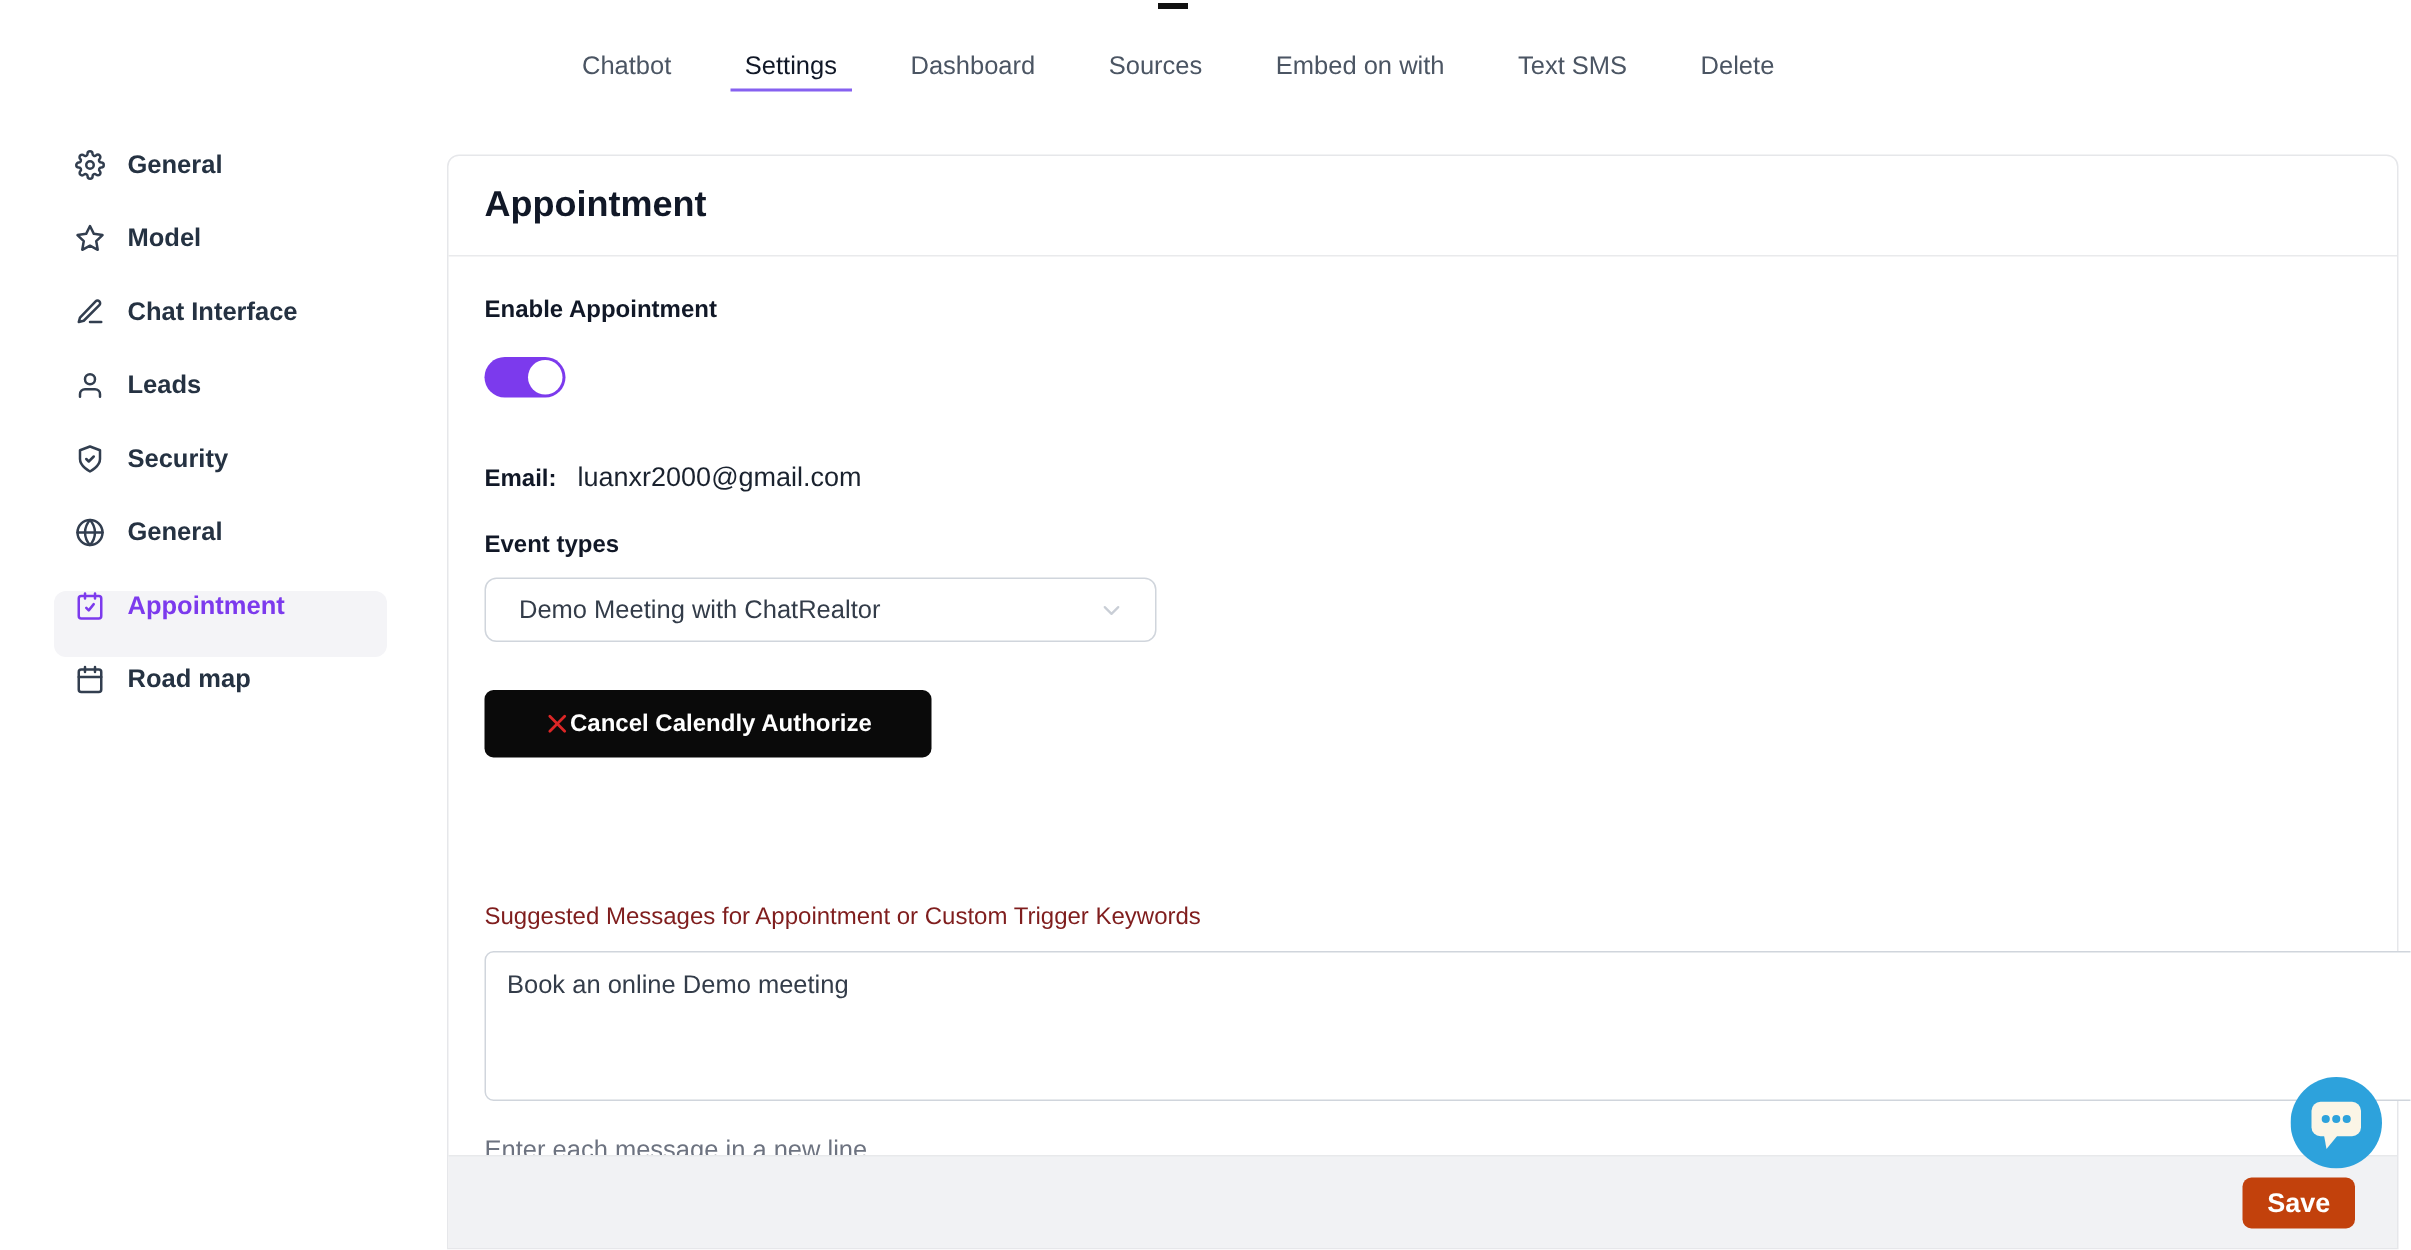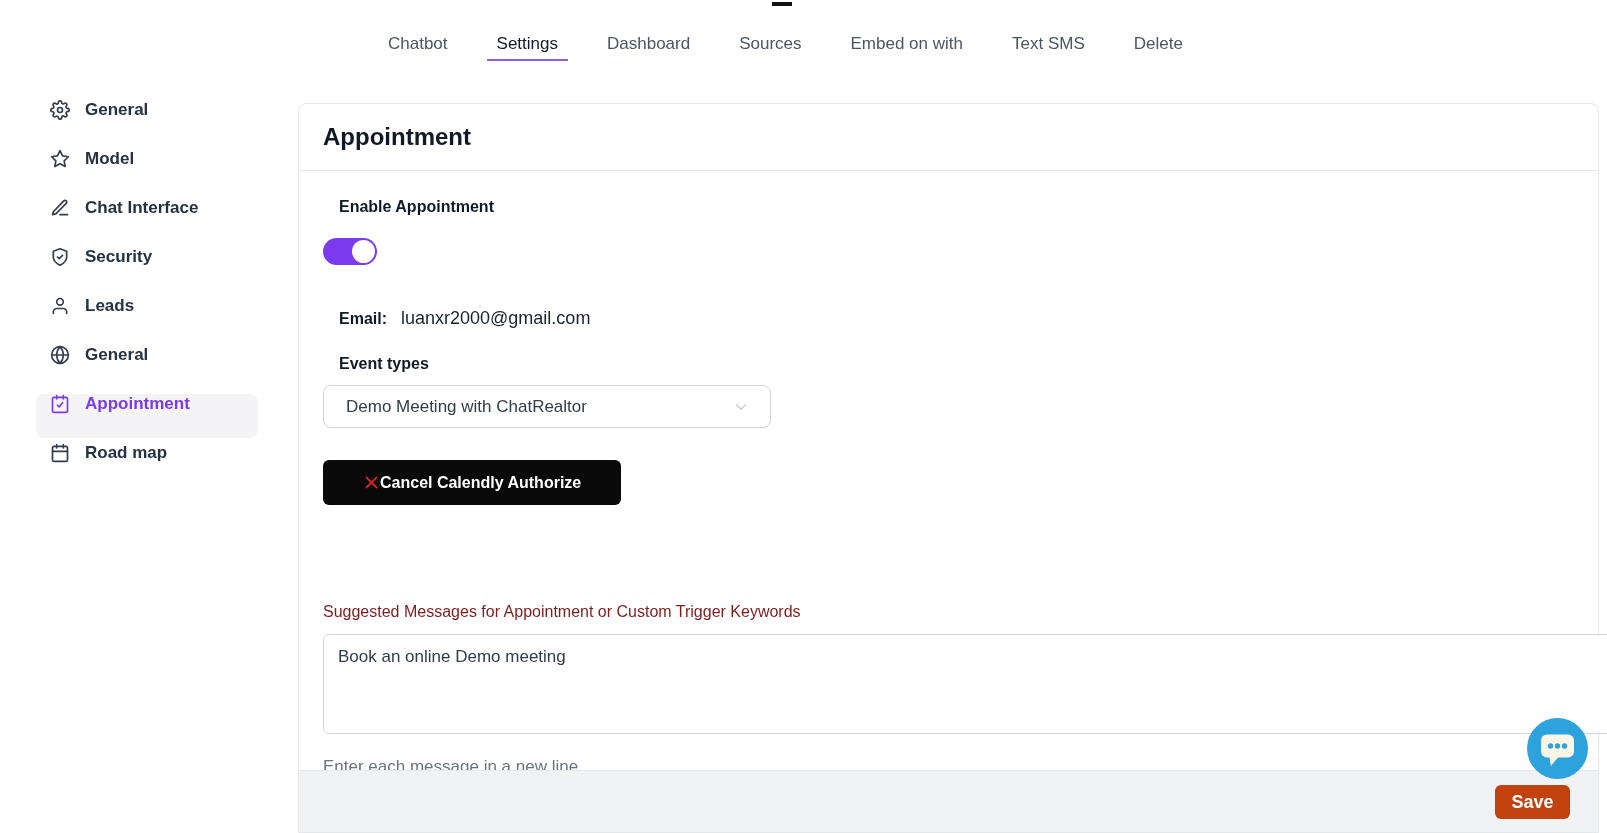--- a/index.html
+++ b/index.html
@@ -60,21 +60,21 @@
     border-radius: 8px 8px 0 0;
   }
   .card-head {
     height: 67px; display: flex; align-items: center;
     padding-left: 24px; border-bottom: 1px solid #e9eaec;
   }
   .card-head h1 { font-size: 24px; font-weight: 700; color: #111827; }
 
   .content { position: absolute; left: 0; top: 67px; right: 0; }
 
-  .field-label { font-size: 16px; font-weight: 700; color: #111827; margin-left: 16px; }
+  .field-label { font-size: 16px; font-weight: 700; color: #111827; }
 
   .enable-label { position: absolute; left: 24px; top: 27px; }
 
   .toggle {
     position: absolute; left: 24px; top: 67px;
     width: 54px; height: 27px; border-radius: 13.5px;
     background: #7c3aed; cursor: pointer;
   }
   .toggle .knob {
     position: absolute; top: 2px; left: 29px;
@@ -188,35 +188,35 @@
           <path d="M12 20h9"></path>
           <path d="M16.5 3.5a2.121 2.121 0 0 1 3 3L7 19l-4 1 1-3.5 12.5-13z"></path>
         </svg>
     </span>
     <span class="slabel">Chat Interface</span>
   </div>
 
   <div class="side-item">
     <span class="sicon">
       <svg width="20" height="20" viewBox="0 0 24 24" fill="none" stroke-width="2" stroke-linecap="round" stroke-linejoin="round">
+          <path d="M20 21v-2a4 4 0 0 0-4-4H8a4 4 0 0 0-4 4v2"></path>
+          <circle cx="12" cy="7" r="4"></circle>
+        </svg>
+    </span>
+    <span class="slabel">Leads</span>
+  </div>
+
+  <div class="side-item">
+    <span class="sicon">
+      <svg width="20" height="20" viewBox="0 0 24 24" fill="none" stroke-width="2" stroke-linecap="round" stroke-linejoin="round">
           <path d="M12 22s8-4 8-10V5l-8-3-8 3v7c0 6 8 10 8 10z"></path>
           <polyline points="9 12 11 14 15 10"></polyline>
         </svg>
     </span>
     <span class="slabel">Security</span>
-  </div>
-
-  <div class="side-item">
-    <span class="sicon">
-      <svg width="20" height="20" viewBox="0 0 24 24" fill="none" stroke-width="2" stroke-linecap="round" stroke-linejoin="round">
-          <path d="M20 21v-2a4 4 0 0 0-4-4H8a4 4 0 0 0-4 4v2"></path>
-          <circle cx="12" cy="7" r="4"></circle>
-        </svg>
-    </span>
-    <span class="slabel">Leads</span>
   </div>
 
   <div class="side-item">
     <span class="sicon">
       <svg width="20" height="20" viewBox="0 0 24 24" fill="none" stroke-width="2" stroke-linecap="round" stroke-linejoin="round">
           <circle cx="12" cy="12" r="10"></circle>
           <line x1="2" y1="12" x2="22" y2="12"></line>
           <path d="M12 2a15.3 15.3 0 0 1 4 10 15.3 15.3 0 0 1-4 10 15.3 15.3 0 0 1-4-10 15.3 15.3 0 0 1 4-10z"></path>
         </svg>
     </span>

